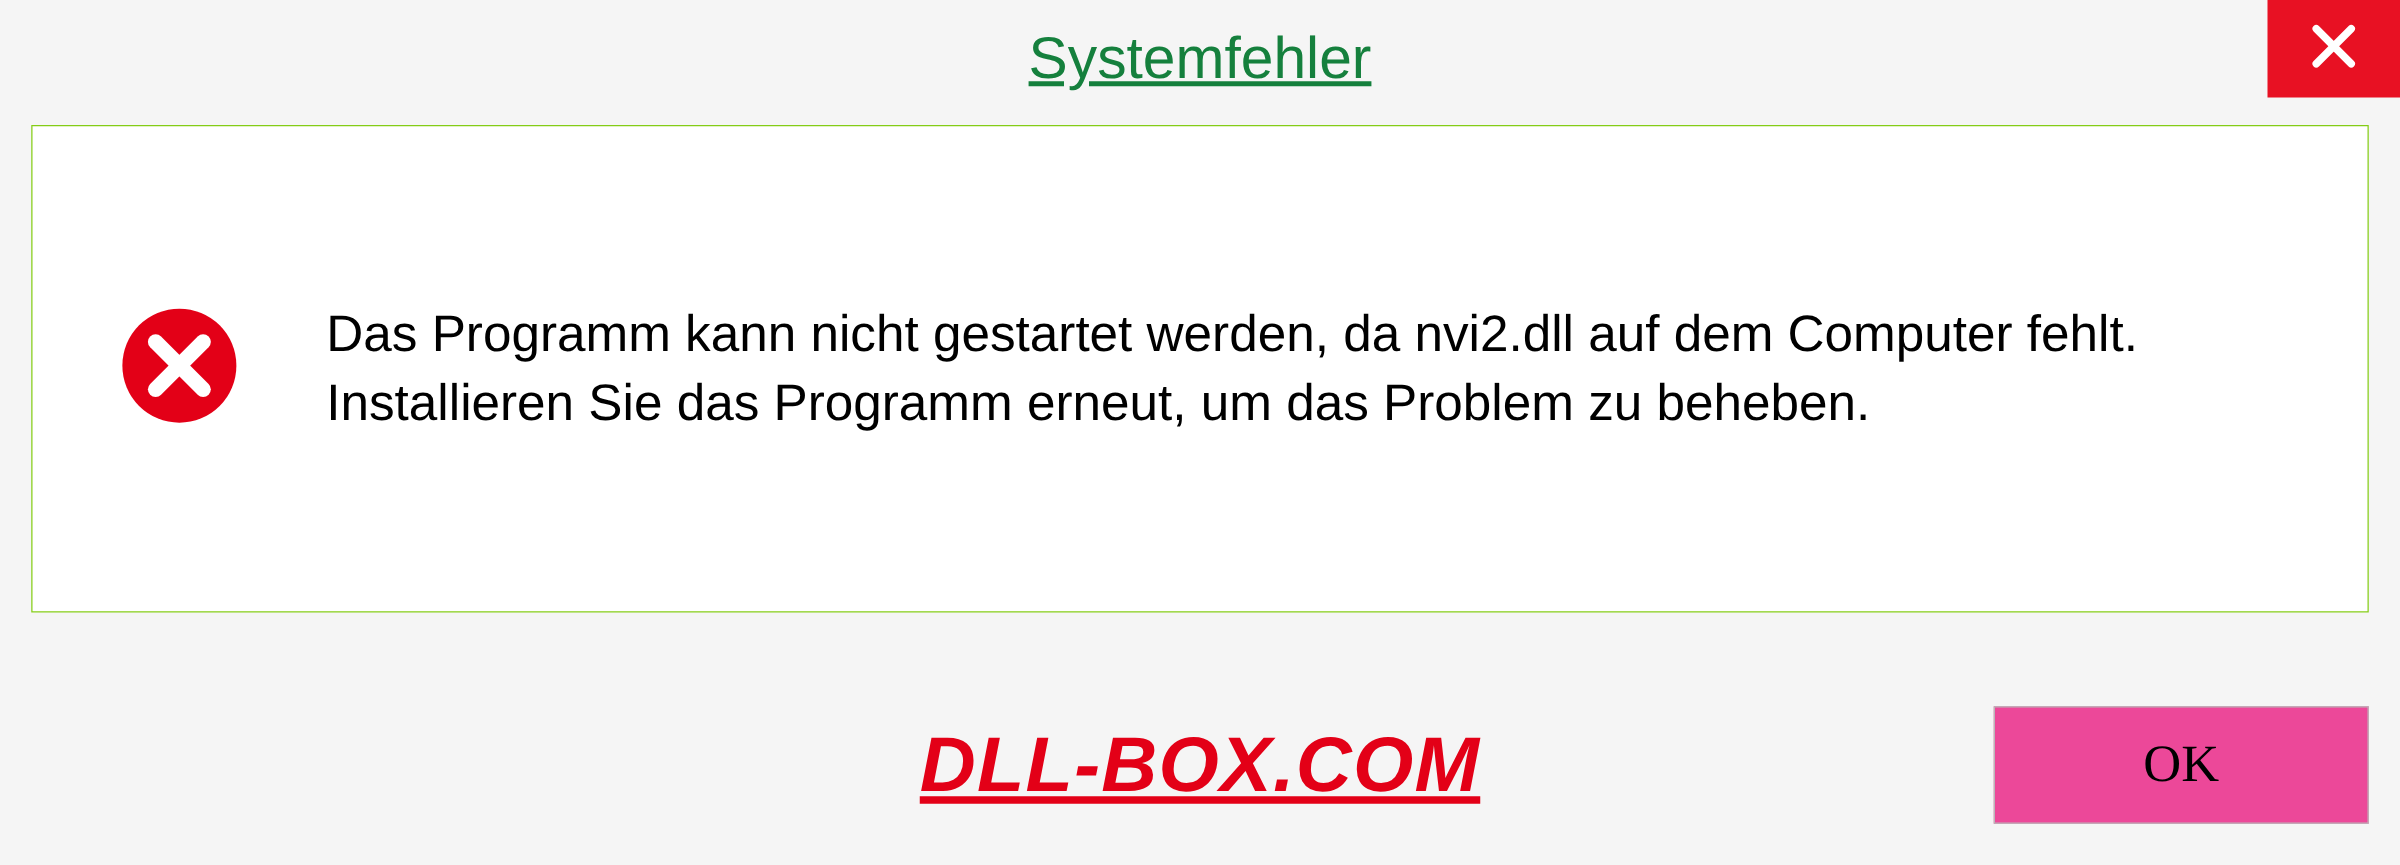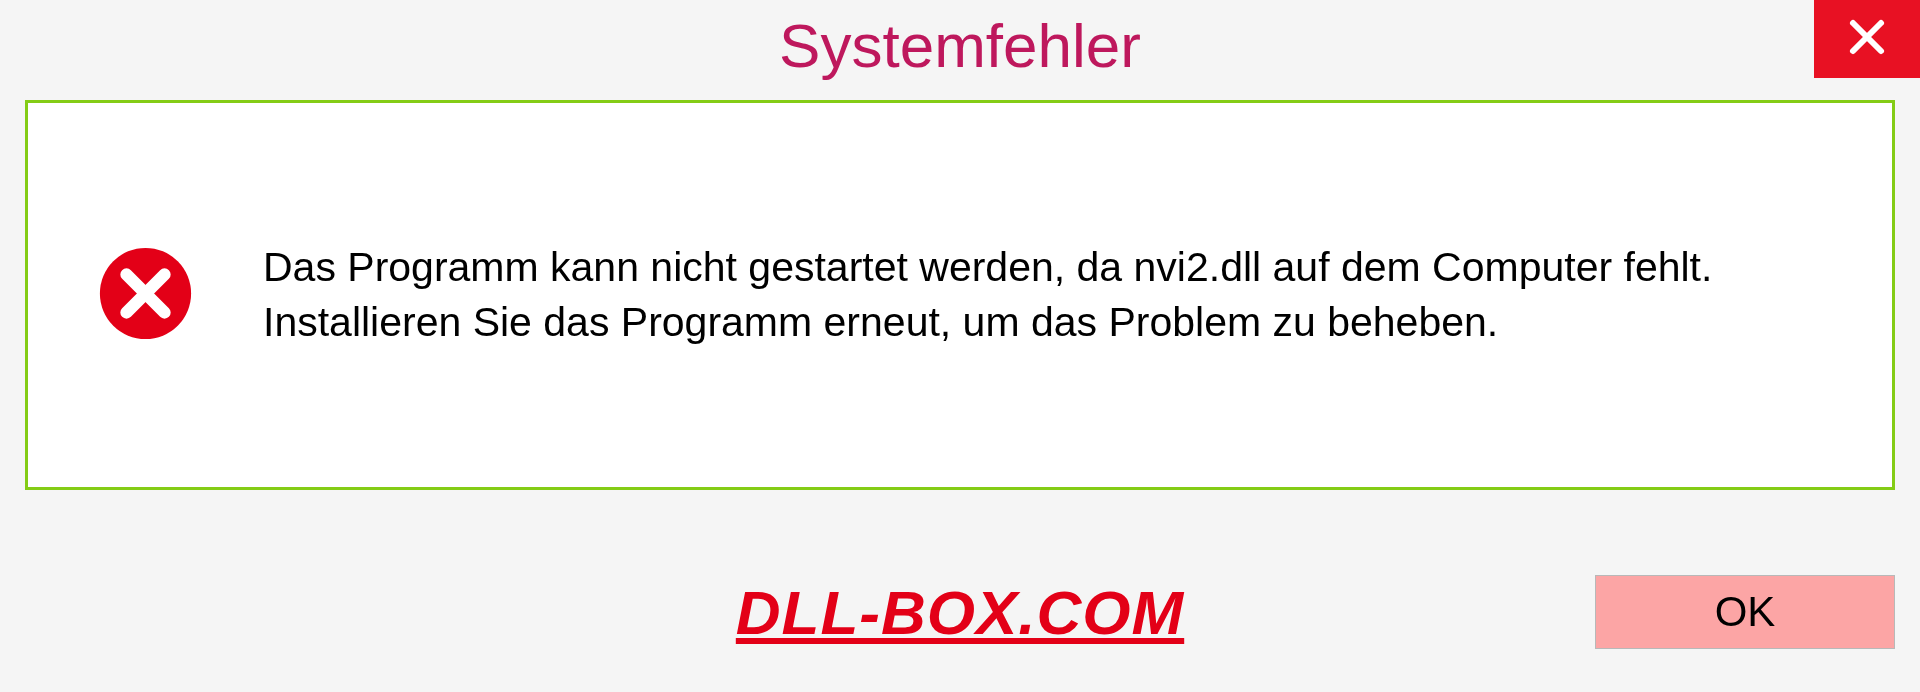--- a/index.html
+++ b/index.html
@@ -21,44 +21,45 @@
       position: relative;
     }
     .title-bar {
       height: 90px;
       display: flex;
       align-items: center;
       justify-content: center;
       position: relative;
     }
     .title {
-      font-size: 62px;
-      color: #be185d;
+      font-size: 47px;
+      color: #15803d;
       font-weight: normal;
+      text-decoration: underline;
     }
     .close-button {
       position: absolute;
       right: 0;
       top: 0;
       width: 106px;
       height: 78px;
       background: #e81123;
       display: flex;
       align-items: center;
       justify-content: center;
       cursor: pointer;
     }
     .close-button svg {
       width: 40px;
       height: 40px;
     }
     .content-box {
       margin: 10px 25px 0 25px;
       background: #ffffff;
-      border: 3px solid #84cc16;
+      border: 1px solid #84cc16;
       height: 390px;
       display: flex;
       align-items: center;
       padding: 0 60px 0 70px;
     }
     .error-icon {
       flex-shrink: 0;
       margin-right: 70px;
     }
     .error-icon svg {
@@ -89,26 +90,26 @@
       font-family: Arial, Helvetica, sans-serif;
       font-size: 62px;
       font-weight: 900;
       font-style: italic;
       color: #e30017;
       letter-spacing: 1px;
       text-decoration: underline;
     }
     .ok-button {
       width: 300px;
-      height: 74px;
-      background: #fca5a5;
+      height: 94px;
+      background: #ec4899;
       border: 1px solid #b8b8b8;
       font-size: 42px;
       color: #000;
-      font-family: Liberation Sans, sans-serif;
+      font-family: Liberation Serif, serif;
       cursor: pointer;
     }
   </style>
 </head>
 <body>
 
 <div class="dialog">
   <div class="title-bar">
     <div class="title">Systemfehler</div>
     <div class="close-button">

